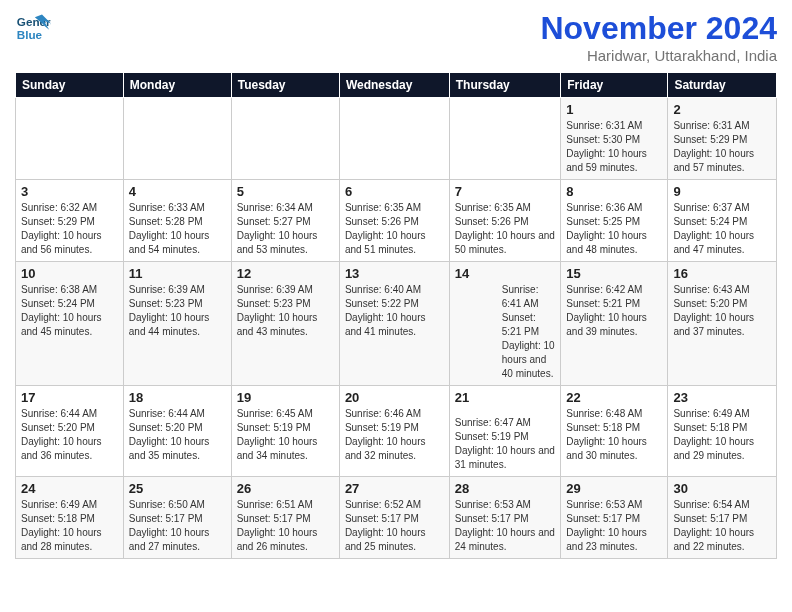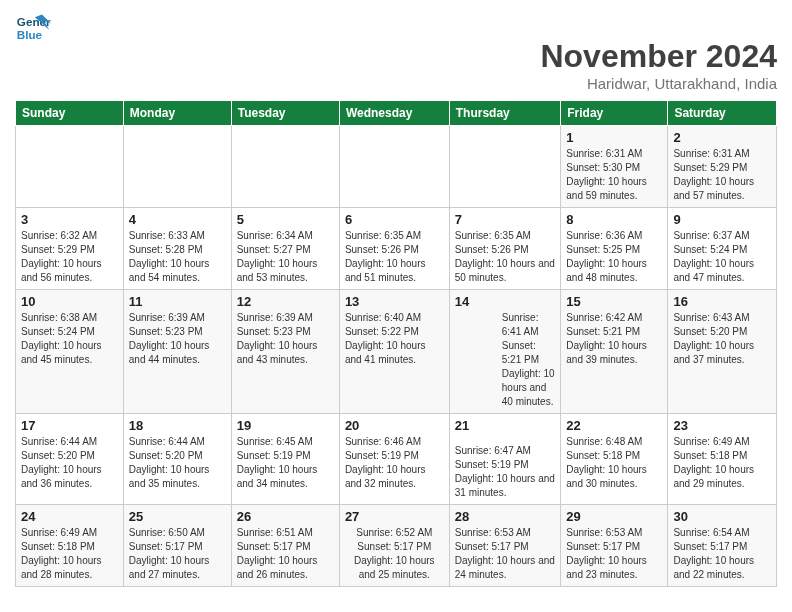--- a/index.html
+++ b/index.html
@@ -29,34 +29,33 @@
     .logo-icon {
       width: 36px;
       height: 36px;
     }
     .title-block {
       text-align: right;
     }
     .month-title {
       font-size: 32px;
       font-weight: bold;
-      color: #404040;
-      margin-top: 28px;
+      color: #1d4ed8;
     }
     .location {
       font-size: 15px;
       color: #737373;
     }
     .calendar {
       width: 100%;
       border-collapse: collapse;
       font-size: 11px;
     }
     .calendar thead th {
-      background-color: #15803d;
+      background-color: #0f172a;
       color: #fff;
       text-align: left;
       padding: 5px 6px;
       font-size: 12px;
       font-weight: bold;
       border: 1px solid #fff;
     }
     .calendar tbody td {
       vertical-align: top;
       border: 1px solid #ccc;
@@ -285,21 +284,21 @@
 Daylight: 10 hours and 27 minutes.</div>
           </td>
           <td>
             <span class="day-number">26</span>
             <div class="day-info" style="white-space: pre-line;">Sunrise: 6:51 AM
 Sunset: 5:17 PM
 Daylight: 10 hours and 26 minutes.</div>
           </td>
           <td>
             <span class="day-number">27</span>
-            <div class="day-info" style="white-space: pre-line; text-align: center;">Sunrise: 6:52 AM
+            <div class="day-info" style="white-space: pre-line;">Sunrise: 6:52 AM
 Sunset: 5:17 PM
 Daylight: 10 hours and 25 minutes.</div>
           </td>
           <td>
             <span class="day-number">28</span>
             <div class="day-info" style="white-space: pre-line;">Sunrise: 6:53 AM
 Sunset: 5:17 PM
 Daylight: 10 hours and 24 minutes.</div>
           </td>
           <td>

